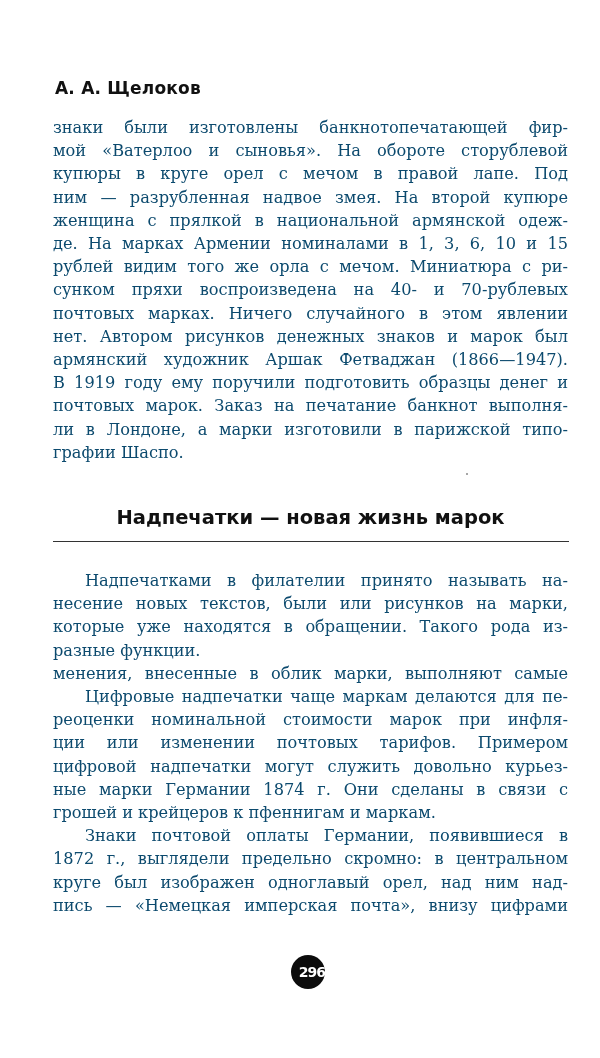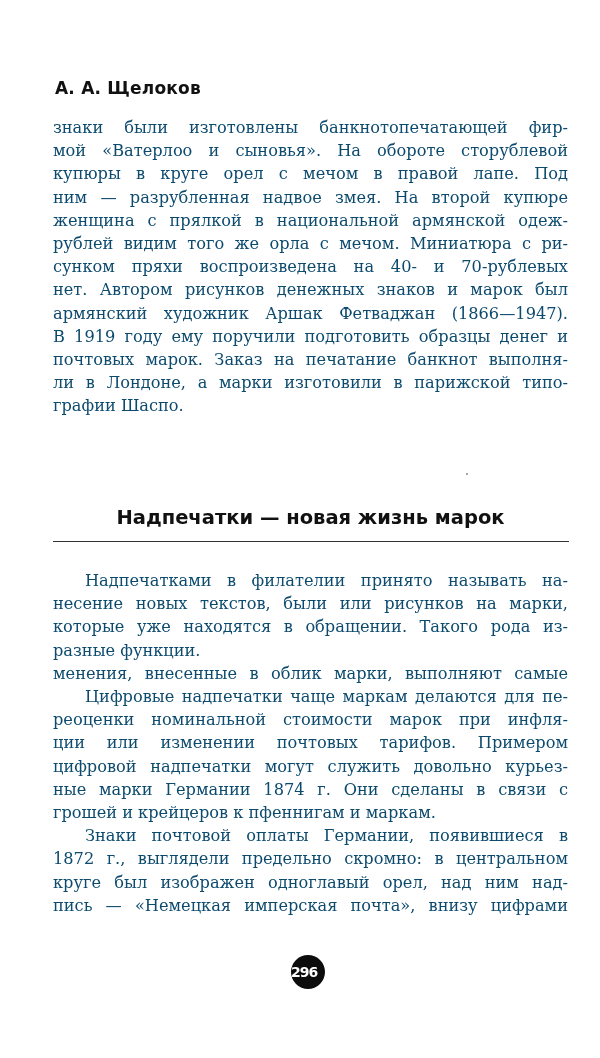--- a/index.html
+++ b/index.html
@@ -25,38 +25,40 @@
   }
   .section-rule {
     position: absolute; left: 45px; width: 516px; top: 541px; height: 0;
     border-top: 1.5px solid #333;
   }
   .block-2 { top: 569px; }
   .page-number {
     position: absolute; left: 283px; top: 955px; width: 34px; height: 34px;
     border-radius: 50%; background: #0c0c0c; color: #fff;
     font-family: "DejaVu Sans", sans-serif; font-weight: bold; font-size: 14px;
-    line-height: 34px; text-align: left; letter-spacing: -1px;
+    line-height: 34px; text-align: right; letter-spacing: -1px;
   }
   .speck { position: absolute; left: 458px; top: 473px; width: 2px; height: 2px; background: #888; border-radius: 50%; }
 </style>
 </head>
 <body>
 
 <div class="page">
   <div class="running-head">А. А. Щелоков</div>
 
   <div class="text-block block-1">
     <span class="line">знаки были изготовлены банкнотопечатающей фир-</span>
     <span class="line">мой «Ватерлоо и сыновья». На обороте сторублевой</span>
     <span class="line">купюры в круге орел с мечом в правой лапе. Под</span>
     <span class="line">ним — разрубленная надвое змея. На второй купюре</span>
     <span class="line">женщина с прялкой в национальной армянской одеж-</span>
+    <span class="line">де. На марках Армении номиналами в 1, 3, 6, 10 и 15</span>
     <span class="line">рублей видим того же орла с мечом. Миниатюра с ри-</span>
     <span class="line">сунком пряхи воспроизведена на 40- и 70-рублевых</span>
+    <span class="line">почтовых марках. Ничего случайного в этом явлении</span>
     <span class="line">нет. Автором рисунков денежных знаков и марок был</span>
     <span class="line">армянский художник Аршак Фетваджан (1866—1947).</span>
     <span class="line">В 1919 году ему поручили подготовить образцы денег и</span>
     <span class="line">почтовых марок. Заказ на печатание банкнот выполня-</span>
     <span class="line">ли в Лондоне, а марки изготовили в парижской типо-</span>
     <span class="line last">графии Шаспо.</span>
   </div>
 
   <div class="speck"></div>
 

